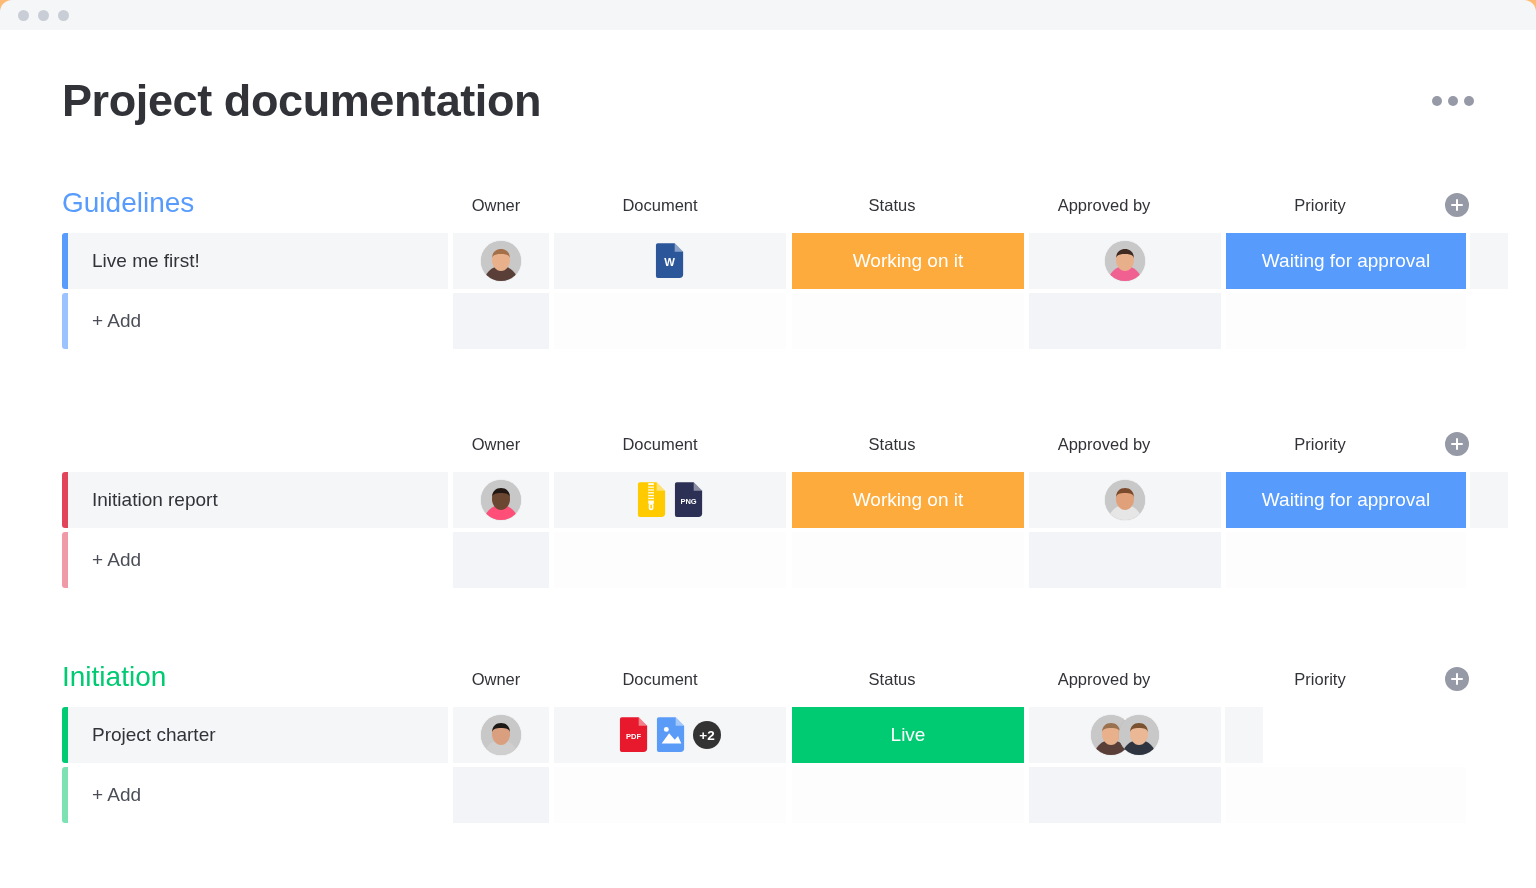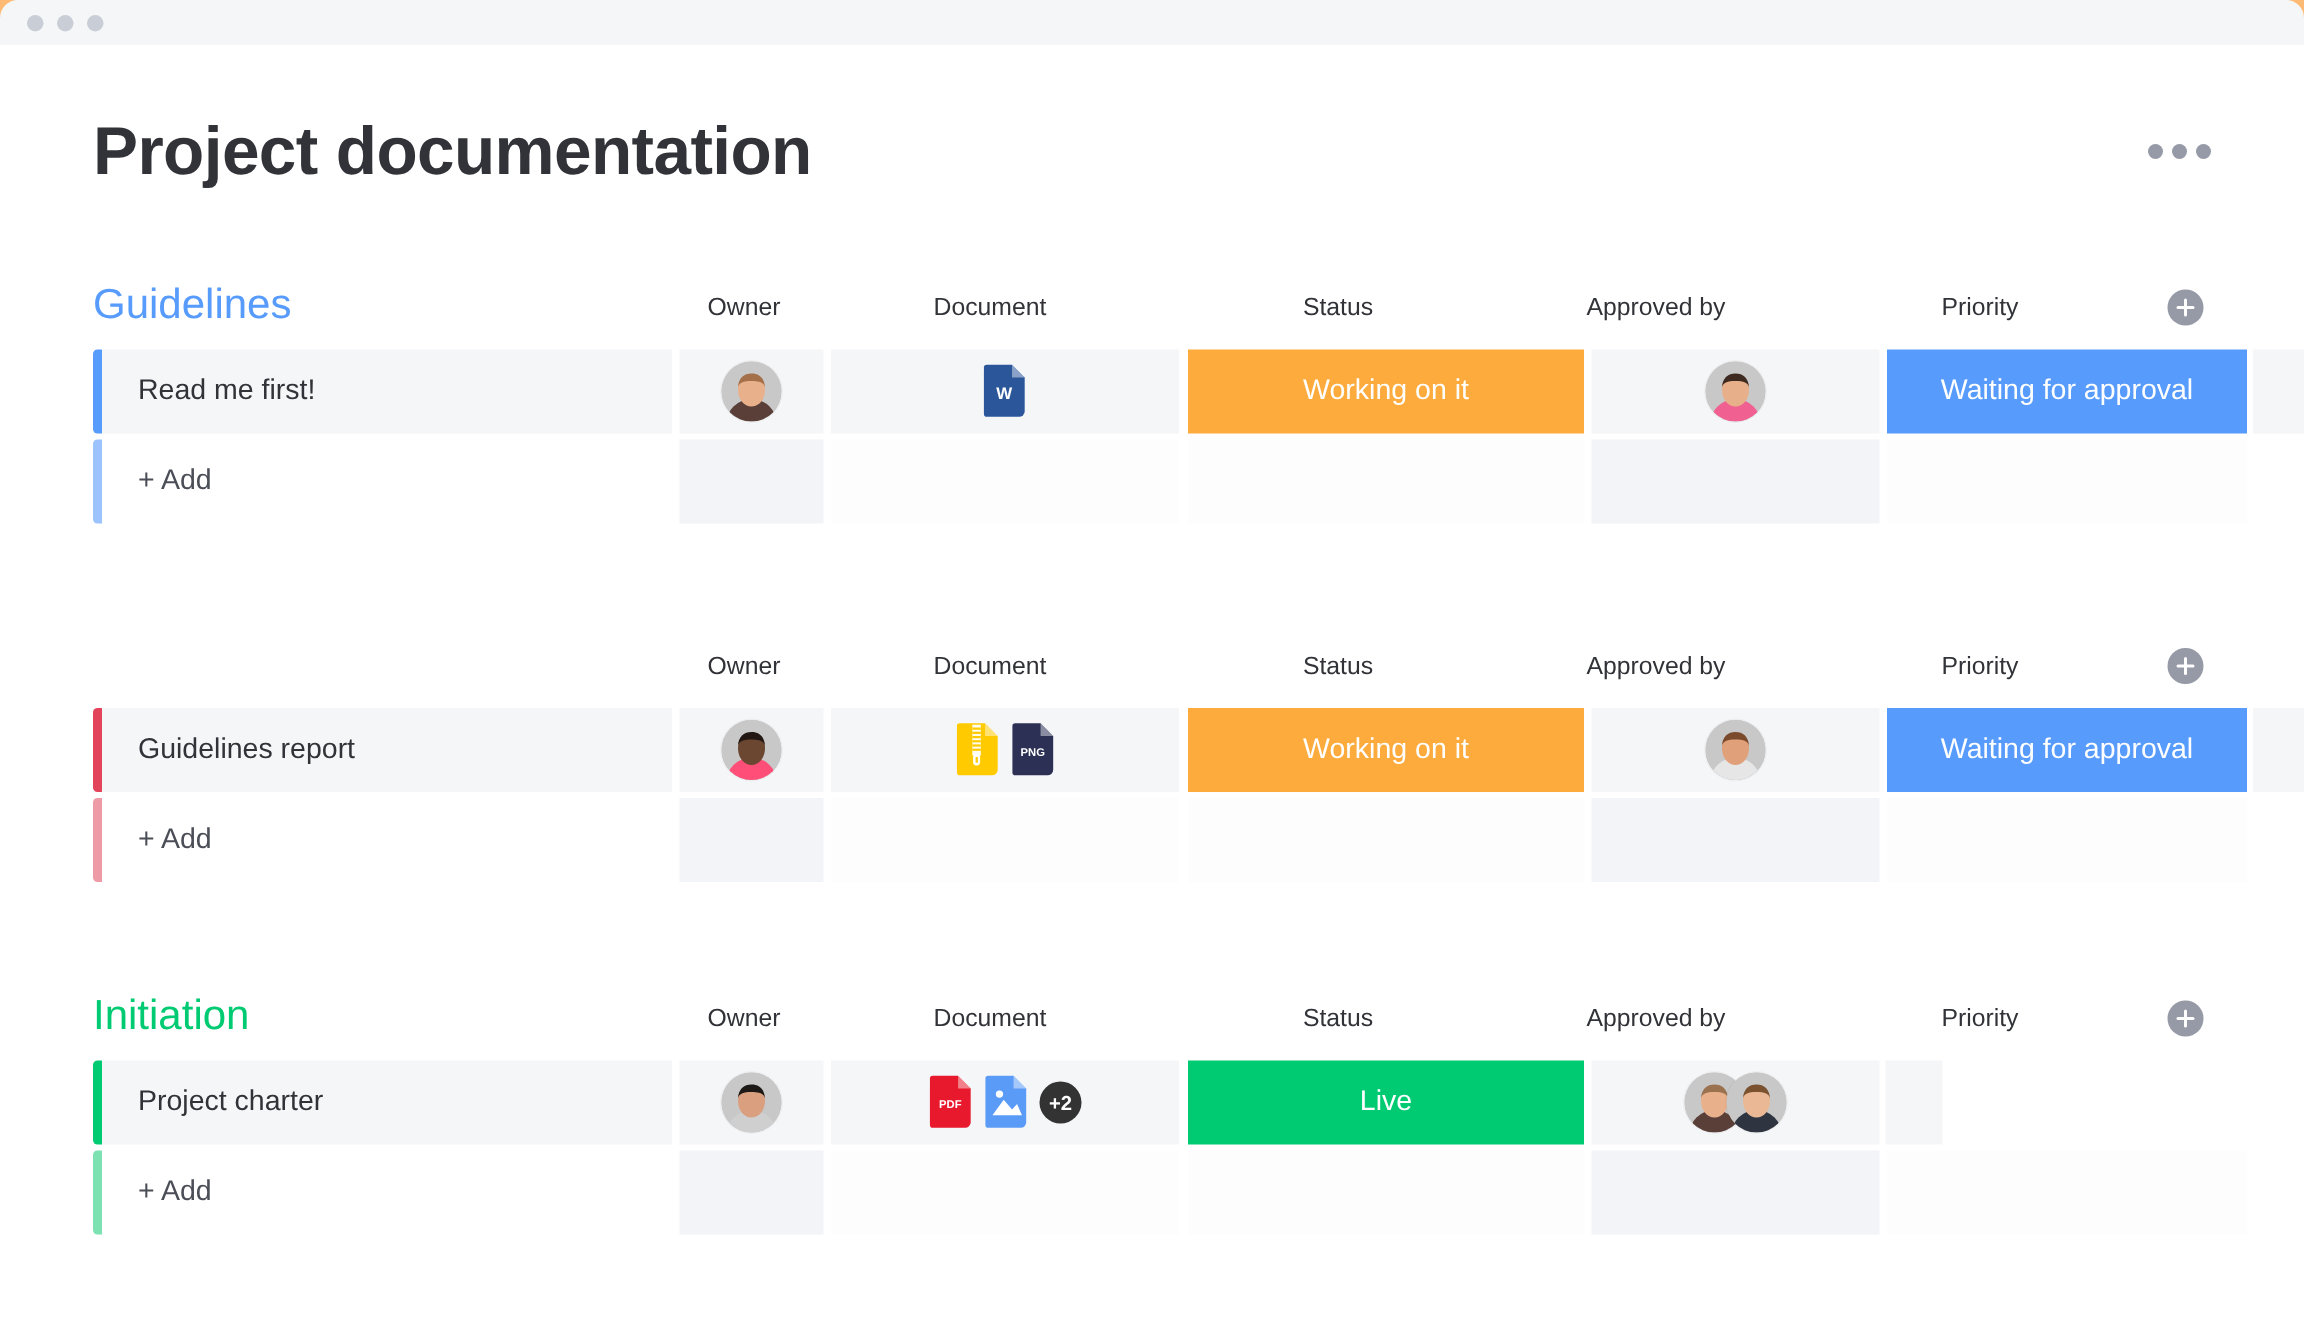--- a/index.html
+++ b/index.html
@@ -185,21 +185,21 @@
     color: #323338;
     background: #f5f6f8;
     white-space: nowrap;
   }
   .addrow .c-title {
     background: #ffffff;
     color: #4b4e57;
   }
   .c-owner  { width: 96px; margin-left: 5px; }
   .c-doc    { width: 232px; margin-left: 5px; }
-  .c-status { width: 264px; margin-left: 6px; }
+  .c-status { width: 232px; margin-left: 6px; }
   .c-appr   { width: 192px; margin-left: 5px; }
   .c-prio   { width: 240px; margin-left: 5px; }
   .c-tail   { width: 38px;  margin-left: 4px; }
 
   .addrow .c-owner,
   .addrow .c-appr { background: #f2f4f7; }
   .addrow .c-doc,
   .addrow .c-status,
   .addrow .c-prio,
   .addrow .c-tail { background: #fdfdfe; }
@@ -282,21 +282,21 @@
               <div class="col-head ch-appr">Approved by</div>
               <div class="col-head ch-prio">Priority</div>
               <div class="col-head ch-plus">
                 <div class="add-col-btn"></div>
               </div>
             </div>
           </div>
           <div class="rows">
             <div class="row">
               <div class="accent" style="background: rgb(87, 155, 252);"></div>
-              <div class="cell c-title">Read me first!</div>
+              <div class="cell c-title">Live me first!</div>
               <div class="cell c-owner">
                 <div class="avatar">
                   <svg viewBox="0 0 40 40">
     <rect width="40" height="40" fill="#c8c8c8"></rect>
     <circle cx="20" cy="42" r="17" fill="#5a3f38"></circle>
     <path d="M20 9c6 0 9 4 9 10 0 6-4 11-9 11s-9-5-9-11c0-6 3-10 9-10z" fill="#e8b18c"></path>
     <path d="M11 18c0-7 4-10 9-10s9 3 9 10c0-4-4-5-9-5s-9 1-9 5z" fill="#a4704a"></path>
   </svg>
                 </div>
               </div>
@@ -353,21 +353,21 @@
               <div class="col-head ch-appr">Approved by</div>
               <div class="col-head ch-prio">Priority</div>
               <div class="col-head ch-plus">
                 <div class="add-col-btn"></div>
               </div>
             </div>
           </div>
           <div class="rows">
             <div class="row">
               <div class="accent" style="background: rgb(226, 68, 92);"></div>
-              <div class="cell c-title">Guidelines report</div>
+              <div class="cell c-title">Initiation report</div>
               <div class="cell c-owner">
                 <div class="avatar">
                   <svg viewBox="0 0 40 40">
     <rect width="40" height="40" fill="#c8c8c8"></rect>
     <circle cx="20" cy="42" r="17" fill="#ff4f79"></circle>
     <path d="M20 9c6 0 9 4 9 10 0 6-4 11-9 11s-9-5-9-11c0-6 3-10 9-10z" fill="#6b4630"></path>
     <path d="M11 18c0-7 4-10 9-10s9 3 9 10c0-4-4-5-9-5s-9 1-9 5z" fill="#221712"></path>
   </svg>
                 </div>
               </div>

